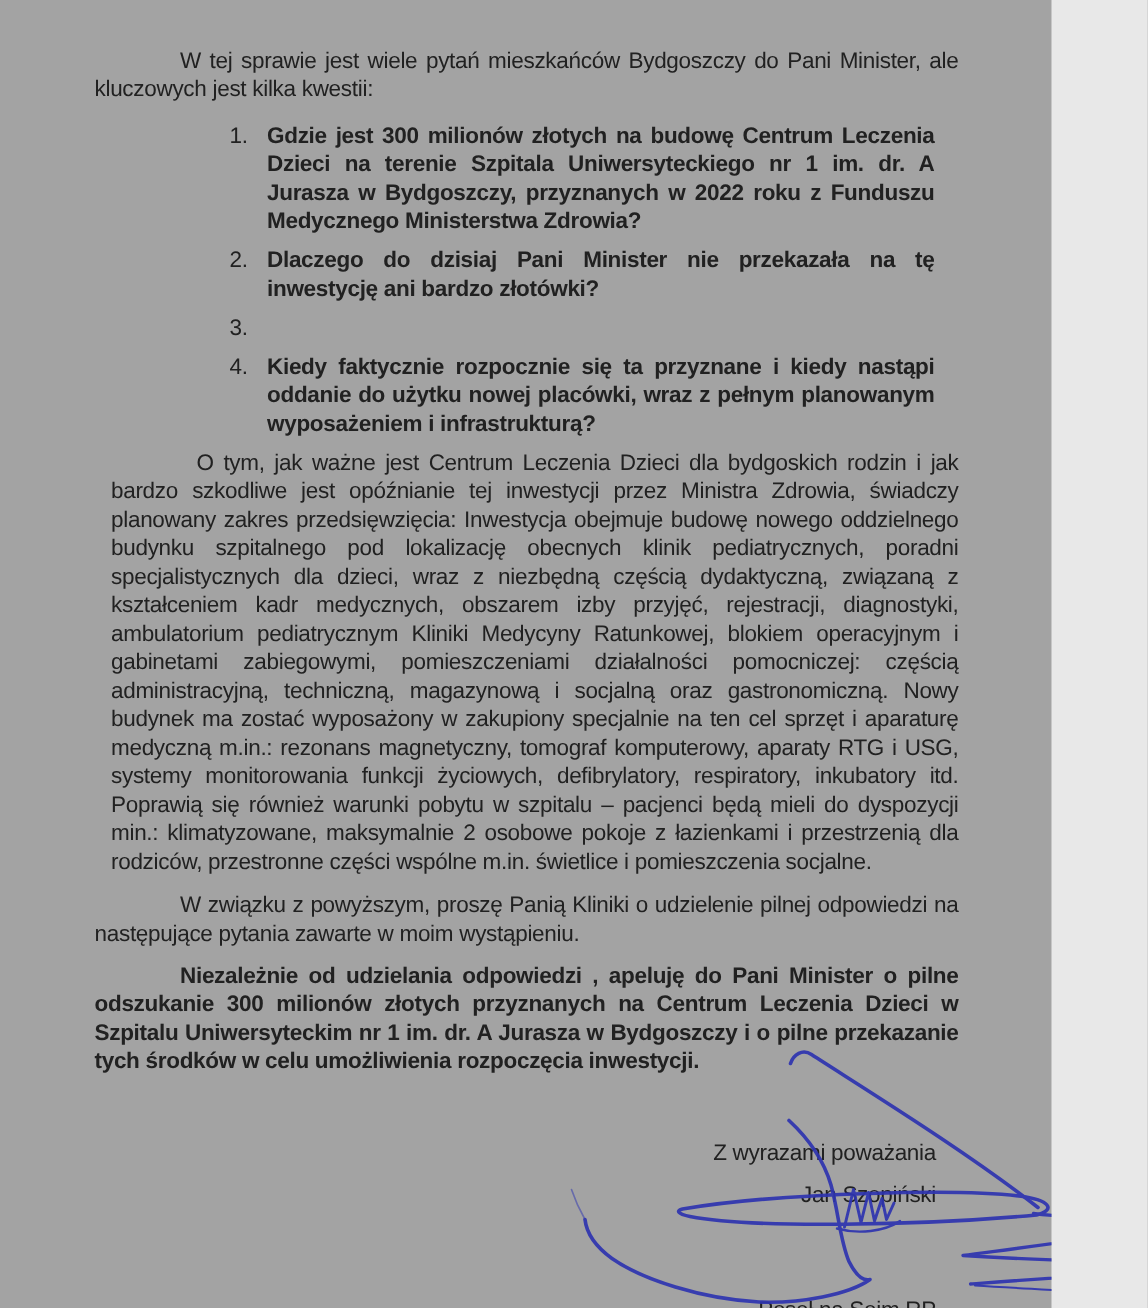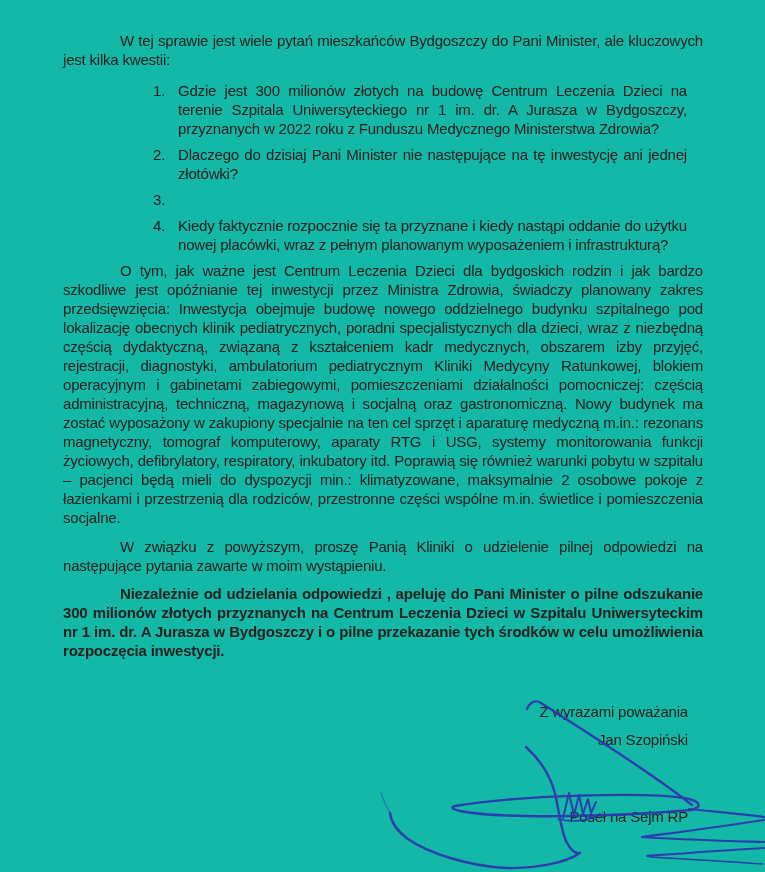--- a/index.html
+++ b/index.html
@@ -1,34 +1,34 @@
 <!DOCTYPE html>
 <html lang="pl"><head>
 <meta charset="utf-8">
 <style>
   html,body{margin:0;padding:0;background:#e8e8e8;}
   .page{
     position:relative;
-    width:765px;height:872px;
-    background:#14b8a6;
+    width:701px;height:872px;
+    background:#a3a3a3;
     font-family:"Liberation Sans","DejaVu Sans",sans-serif;
     font-size:15px;line-height:19px;
     letter-spacing:-0.2px;
     color:#212121;
     overflow:hidden;
     box-sizing:border-box;
     padding:31px 62px 12px 63px;
   }
   p{margin:0;text-align:justify;}
   .indent{text-indent:57px;}
   .q-list{margin-top:12px;}
   .q-item{display:flex;margin-bottom:7px;}
   .q-num{flex:0 0 25px;margin-left:90px;}
-  .q-text{flex:1;text-align:justify;padding-right:16px;}
-  .para-main{margin-top:7px;}
+  .q-text{flex:1;text-align:justify;padding-right:16px;font-weight:bold;}
+  .para-main{margin-top:7px;margin-left:11px;}
   .para-request{margin-top:10px;}
   .para-appeal{margin-top:9px;font-weight:bold;}
   .closing{margin-top:42px;text-align:right;padding-right:15px;text-indent:0;}
   .closing div{text-align:right;}
   .signer-name{margin-top:9px;}
   .signer-title{margin-top:58px;}
   .sig-overlay{
     position:absolute;left:0;top:0;width:765px;height:872px;
     pointer-events:none;z-index:5;
   }
@@ -40,21 +40,21 @@
 
   <p class="indent">W tej sprawie jest wiele pytań mieszkańców Bydgoszczy do Pani Minister, ale kluczowych jest kilka kwestii:</p>
 
   <div class="q-list">
     <div class="q-item">
       <span class="q-num">1.</span>
       <span class="q-text">Gdzie jest 300 milionów złotych na budowę Centrum Leczenia Dzieci na terenie Szpitala Uniwersyteckiego nr 1 im. dr. A Jurasza w Bydgoszczy, przyznanych w 2022 roku z Funduszu Medycznego Ministerstwa Zdrowia?</span>
     </div>
     <div class="q-item">
       <span class="q-num">2.</span>
-      <span class="q-text">Dlaczego do dzisiaj Pani Minister nie następujące na tę inwestycję ani jednej złotówki?</span>
+      <span class="q-text">Dlaczego do dzisiaj Pani Minister nie przekazała na tę inwestycję ani bardzo złotówki?</span>
     </div>
     <div class="q-item">
       <span class="q-num">3.</span>
     </div>
     <div class="q-item">
       <span class="q-num">4.</span>
       <span class="q-text">Kiedy faktycznie rozpocznie się ta przyznane i kiedy nastąpi oddanie do użytku nowej placówki, wraz z pełnym planowanym wyposażeniem i infrastrukturą?</span>
     </div>
   </div>
 

